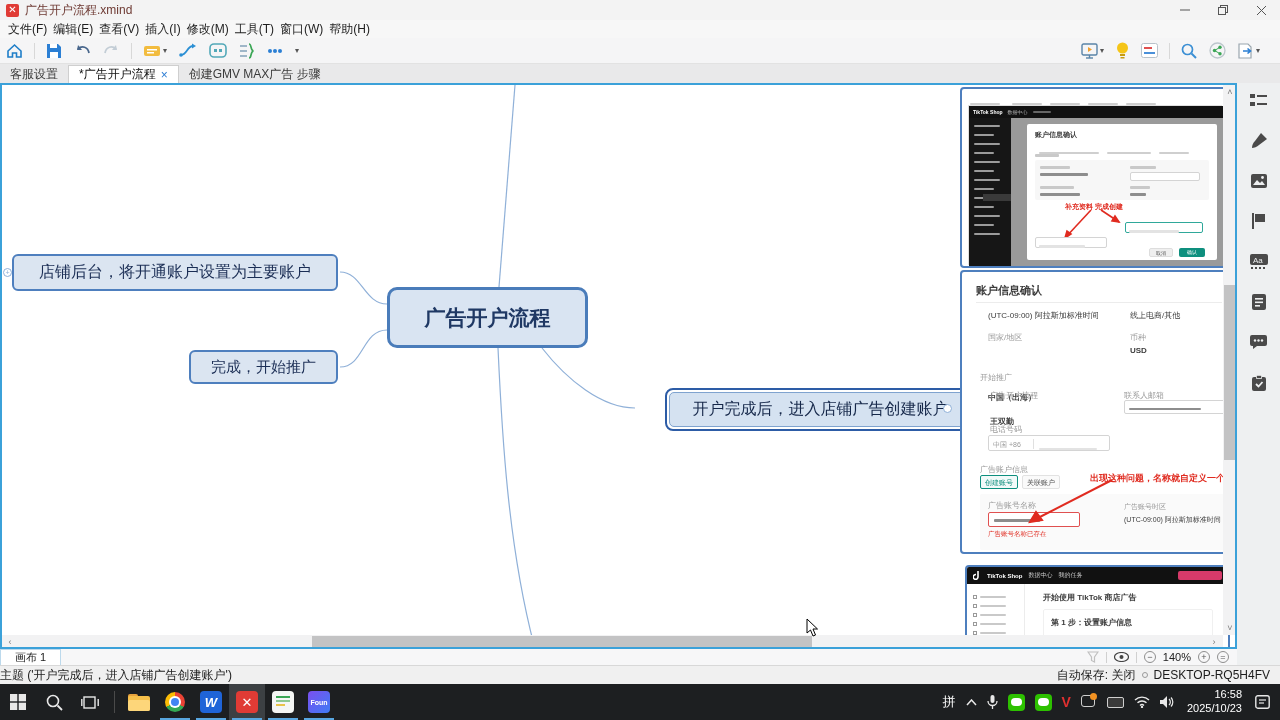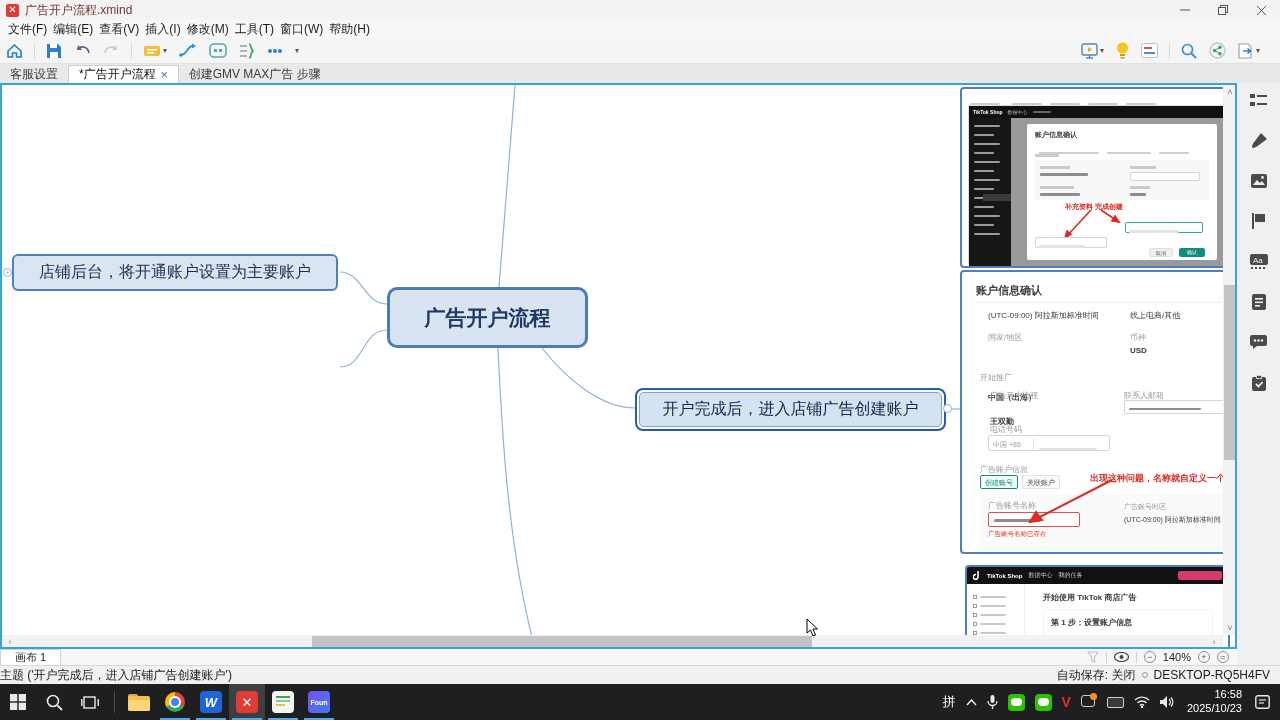--- a/index.html
+++ b/index.html
@@ -295,22 +295,23 @@
       <path d="M385 219 C362 219 360 187 338 187"></path>
       <path d="M385 245 C360 245 362 282 338 282"></path>
       <path d="M540 263 C565 295 600 323 633 323"></path>
       <path d="M496 263 C500 350 506 460 532 560"></path>
       <path d="M944 324 L958 324"></path>
     </g>
   </svg>
 
   <div class="handle abs" style="left:1px;top:183px;">+</div>
   <div class="topic abs" style="left:10px;top:169px;width:326px;height:37px;">店铺后台，将开通账户设置为主要账户</div>
+  <div class="topic abs" style="left:187px;top:265px;width:149px;height:34px;font-size:15px;">完成，开始推广</div>
   <div class="topic abs" id="central-topic" style="left:385px;top:202px;width:201px;height:61px;">广告开户流程</div>
-  <div class="abs" id="topic-right-outer" style="left:633px;top:303px;width:311px;height:43px;">
+  <div class="abs" id="topic-right-outer" style="left:663px;top:303px;width:311px;height:43px;">
     <div id="topic-right-inner">开户完成后，进入店铺广告创建账户</div>
   </div>
   <div class="handle abs" style="left:941px;top:319px;"></div>
 
   <div class="imgnode abs" style="left:958px;top:2px;width:268px;height:181px;">
     <div class="abs" id="s1-topbars" style="left:4px;top:5px;width:256px;">
       <i></i>
     <i></i><i></i><i></i><i></i></div>
     <div class="abs" style="left:6px;top:16px;width:254px;height:160px;background:#fff;border:1px solid #e0e0e0;">
       <div class="abs" style="left:0;top:0;width:254px;height:12px;background:#111;display:flex;align-items:center;gap:5px;padding-left:4px;">

